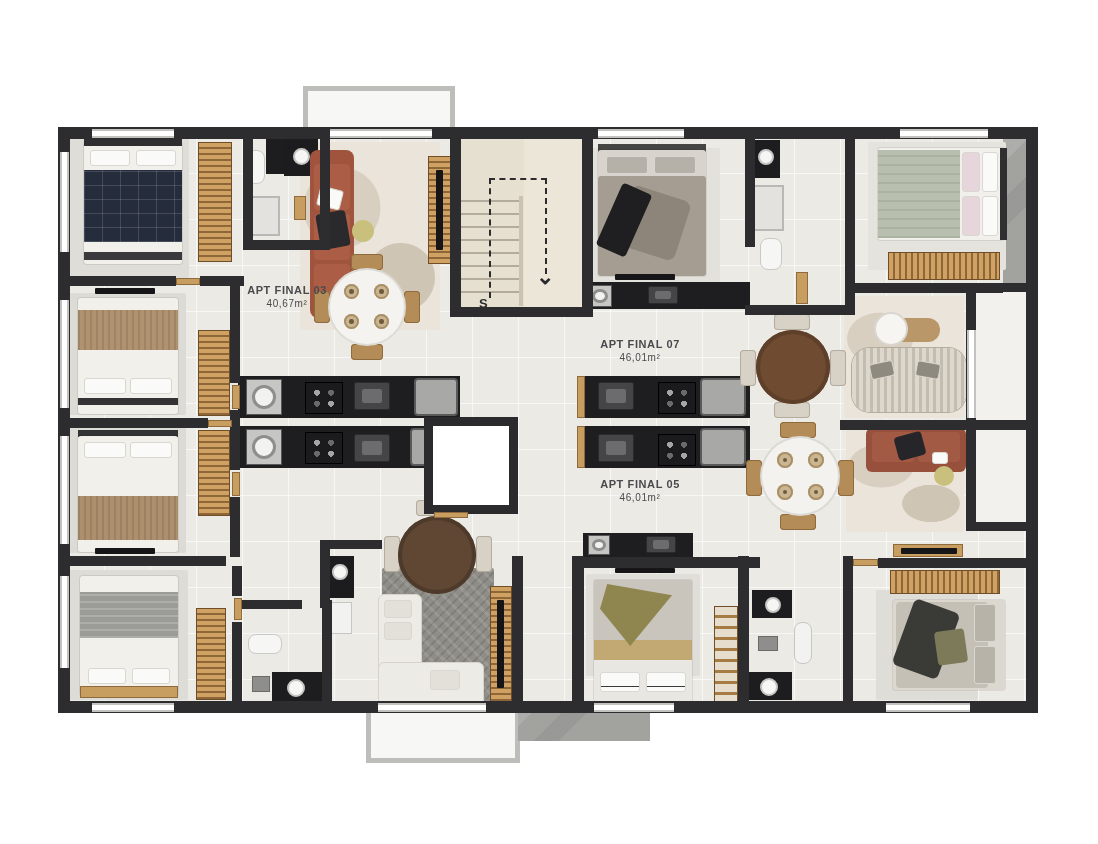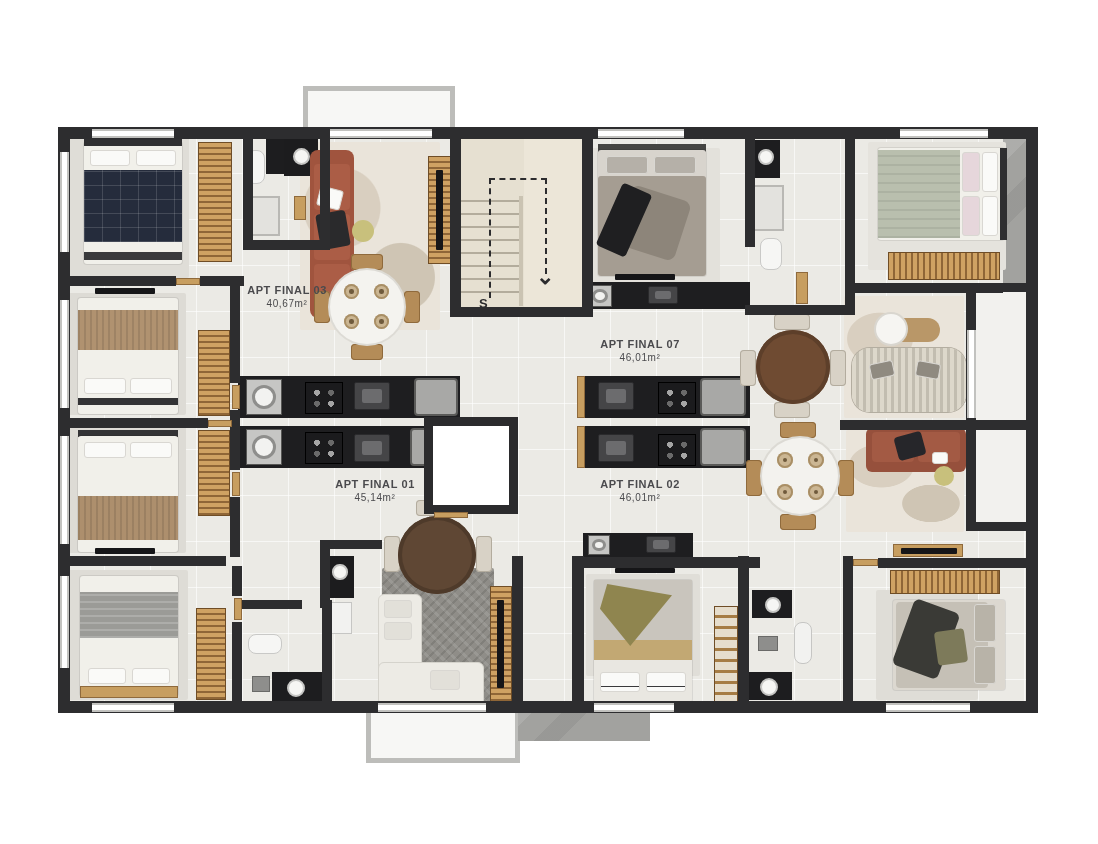--- a/index.html
+++ b/index.html
@@ -368,22 +368,18 @@
   <div class="door" style="left:434px;top:512px;width:34px;height:6px;"></div>
 
   <div class="lbl" style="left:207px;top:284px;width:160px;">
     <span class="nm">APT FINAL 03</span>
     <span class="ar">40,67m²</span>
   </div>
   <div class="lbl" style="left:560px;top:338px;width:160px;">
     <span class="nm">APT FINAL 07</span>
     <span class="ar">46,01m²</span>
   </div>
-  <div class="lbl" style="left:295px;top:478px;width:160px;">
-    <span class="nm">APT FINAL 01</span>
-    <span class="ar">45,14m²</span>
-  </div>
   <div class="lbl" style="left:560px;top:478px;width:160px;">
-    <span class="nm">APT FINAL 02</span>
+    <span class="nm">APT FINAL 05</span>
     <span class="ar">46,01m²</span>
   </div>
 
 </div>
 
 </body></html>

